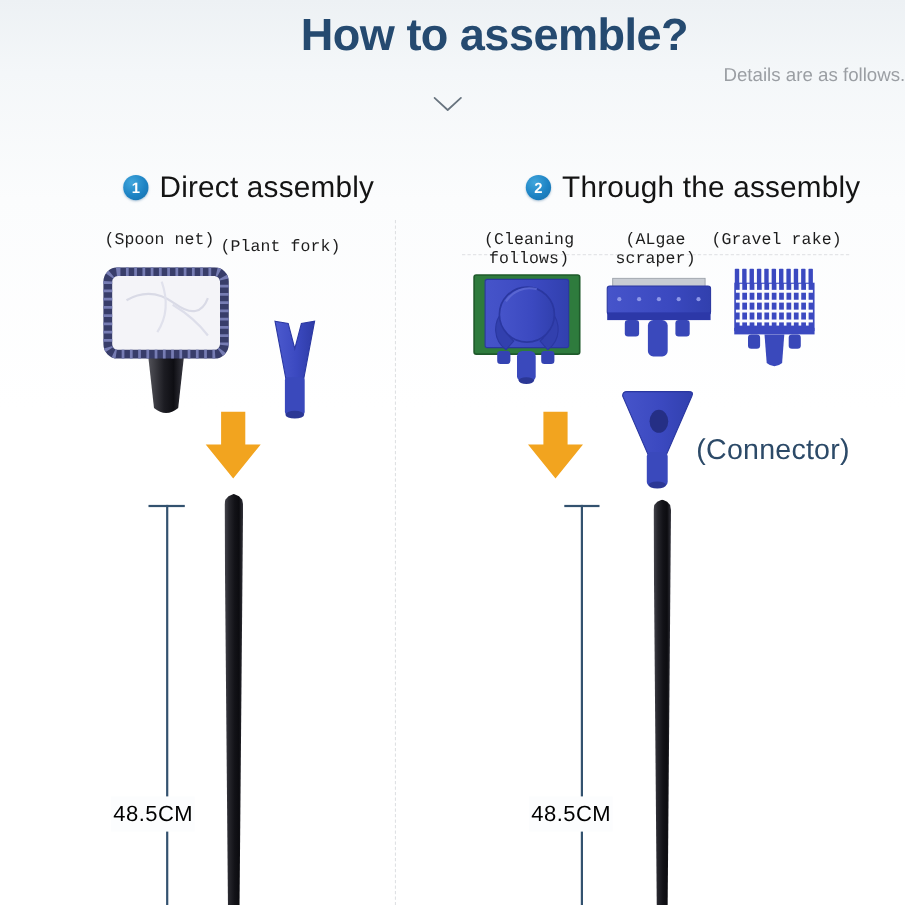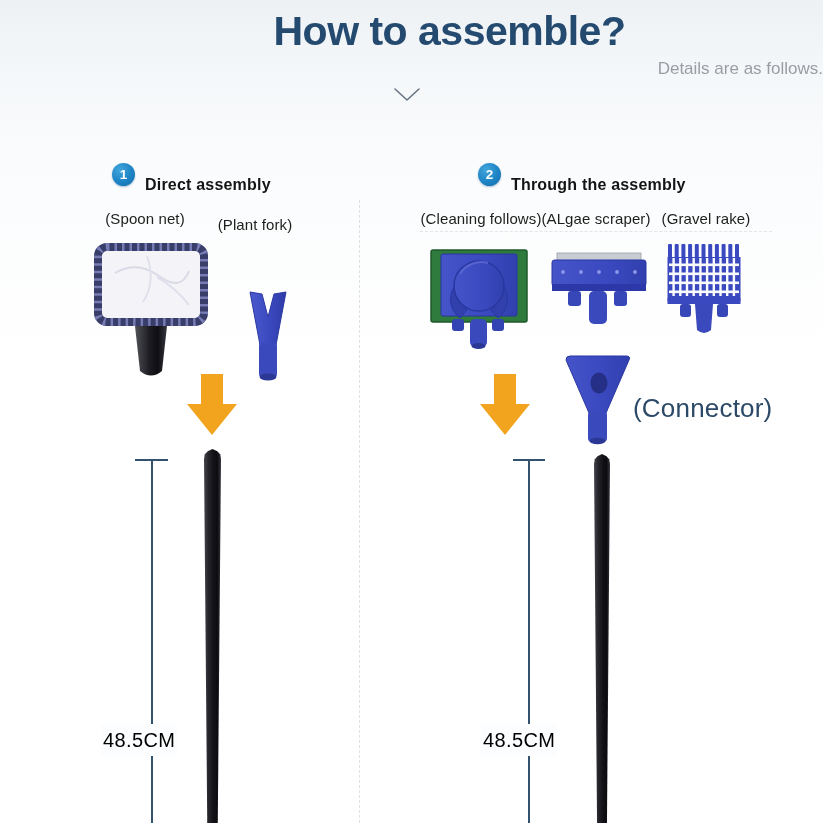--- a/index.html
+++ b/index.html
@@ -26,22 +26,22 @@
     border-top:1px dashed #e4e5e8;
   }
   .step-header{display:flex;align-items:center;gap:10px;}
   .step-badge{
     width:23px;height:23px;border-radius:50%;flex:0 0 auto;
     background:radial-gradient(circle at 35% 30%,#41a6dc 0%,#1d83c4 55%,#166da8 100%);
     color:#ffffff;font-size:13.5px;font-weight:700;
     display:flex;align-items:center;justify-content:center;
     box-shadow:0 1px 2px rgba(30,90,140,.35);
   }
-  .step-title{font-size:16px;color:#141414;font-weight:700;letter-spacing:0.2px;margin-top:21px;}
-  .part-label{font-size:15px;color:#1d1d1d;text-align:center;letter-spacing:0.1px;}
+  .step-title{font-size:27px;color:#141414;font-weight:400;letter-spacing:0.2px;}
+  .part-label{font-size:15px;color:#1d1d1d;text-align:center;letter-spacing:0.1px;font-family:Liberation Mono, monospace;}
   .connector-label{font-size:26px;color:#2c4a68;letter-spacing:0.2px;}
   .pole{
     background:linear-gradient(90deg,#45454d 0%,#26262c 25%,#121217 55%,#0c0c10 78%,#34343c 100%);
     clip-path:polygon(50% 0%,78% 0.6%,95% 1.4%,100% 2.6%,81% 100%,19% 100%,0% 2.6%,5% 1.4%,22% 0.6%);
   }
   .measure-line{background:#33526f;}
   .measure-label{
     text-align:left;font-size:20px;font-weight:400;color:#000000;letter-spacing:0.4px;z-index:5;
   }
   .measure-label span{background:#fcfdfe;padding:5px 2px;}

